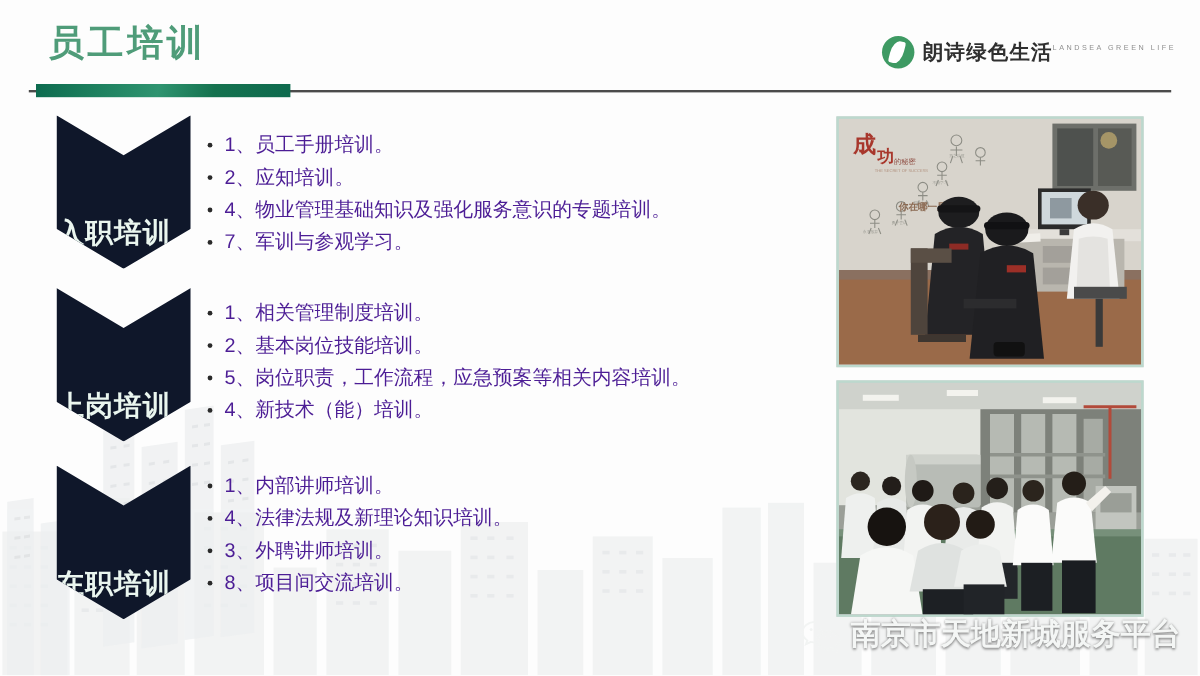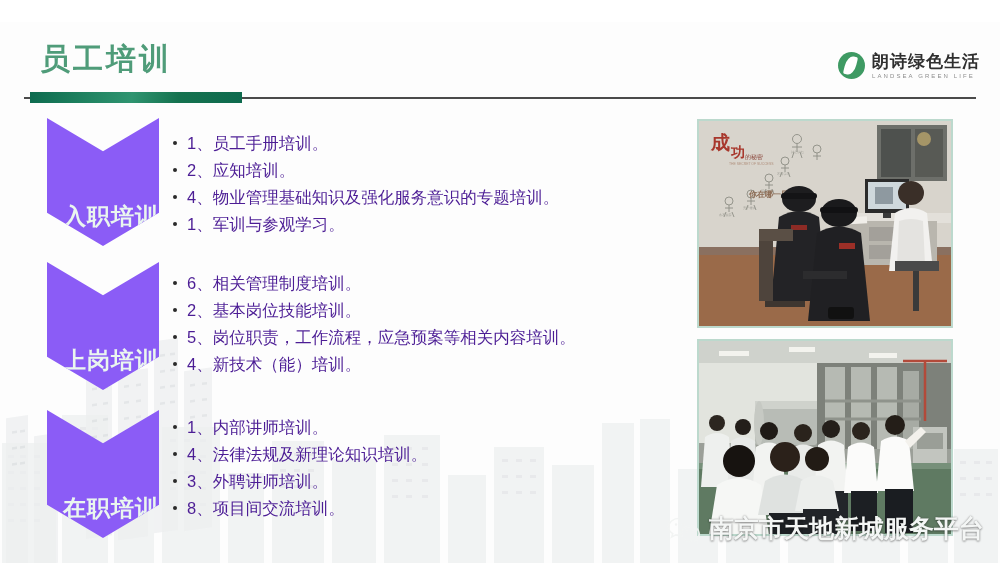--- a/index.html
+++ b/index.html
@@ -4,21 +4,21 @@
 <style>
   html,body{margin:0;padding:0;}
   body{
     width:1000px;height:563px;overflow:hidden;
     background:#ffffff;
     font-family:"Liberation Sans","DejaVu Sans",sans-serif;
     position:relative;
   }
 
   
-  #slide{position:absolute;inset:0;background:#fdfdfd;overflow:hidden;margin-top:22px;}
+  #slide{position:absolute;inset:0;background:#fdfdfd;overflow:hidden;}
 
   
   .skyline{position:absolute;left:0;bottom:0;width:100%;height:240px;opacity:.55;pointer-events:none;}
   .skyline-left{position:absolute;left:0;bottom:0;width:330px;height:240px;opacity:.75;pointer-events:none;}
 
   
   .page-title{
     position:absolute;left:40px;top:22px;
     font-size:30px;font-weight:bold;color:#4f9c79;
     letter-spacing:3px;line-height:1;
@@ -32,30 +32,30 @@
     background:linear-gradient(100deg,#0d6b4f 0%,#1b7d5c 20%,#2f9470 48%,#15724f 70%,#0e6a4e 100%);
   }
 
   
   .brand{position:absolute;right:20px;top:30px;display:flex;align-items:center;gap:7px;}
   .brand-mark{width:27px;height:27px;border-radius:50%;background:#3e9a63;position:relative;flex:none;}
   .brand-mark::before{
     content:"";position:absolute;left:7px;top:4px;width:11px;height:19px;
     background:#ffffff;border-radius:60% 12% 60% 12%;transform:rotate(14deg);
   }
-  .brand-text{display:flex;flex-direction:column;line-height:1;}
+  .brand-text{display:flex;flex-direction:row;line-height:1;}
   .brand-cn{font-size:17px;font-weight:bold;color:#2f2f2f;letter-spacing:1px;}
   .brand-en{font-size:6px;color:#8d8d8d;letter-spacing:2.1px;margin-top:3px;}
 
   
   .chev{
     position:absolute;left:47px;width:112px;height:128px;
-    background:#8b5cf6;
+    background:#0f172a;
     clip-path:polygon(0% 0%, 50% 26%, 100% 0%, 100% 74%, 50% 100%, 0% 74%);
-    display:flex;align-items:flex-end;justify-content:flex-end;
+    display:flex;align-items:flex-end;justify-content:flex-start;
   }
   .chev-label{
     color:#eaf6ef;font-size:23px;font-weight:bold;letter-spacing:1px;
     padding-bottom:14px;white-space:nowrap;
   }
   #chev-0{top:96px;}
   #chev-1{top:240px;}
   #chev-2{top:388px;}
 
   
@@ -311,26 +311,26 @@
   </div>
   <div class="chev" id="chev-2">
     <span class="chev-label">在职培训</span>
   </div>
 
   <div class="bullets" id="grp-0">
     <ul>
       <li>1、员工手册培训。</li>
       <li>2、应知培训。</li>
       <li>4、物业管理基础知识及强化服务意识的专题培训。</li>
-      <li>1、军训与参观学习。</li>
+      <li>7、军训与参观学习。</li>
     </ul>
   </div>
   <div class="bullets" id="grp-1">
     <ul>
-      <li>6、相关管理制度培训。</li>
+      <li>1、相关管理制度培训。</li>
       <li>2、基本岗位技能培训。</li>
       <li>5、岗位职责，工作流程，应急预案等相关内容培训。</li>
       <li>4、新技术（能）培训。</li>
     </ul>
   </div>
   <div class="bullets" id="grp-2">
     <ul>
       <li>1、内部讲师培训。</li>
       <li>4、法律法规及新理论知识培训。</li>
       <li>3、外聘讲师培训。</li>

